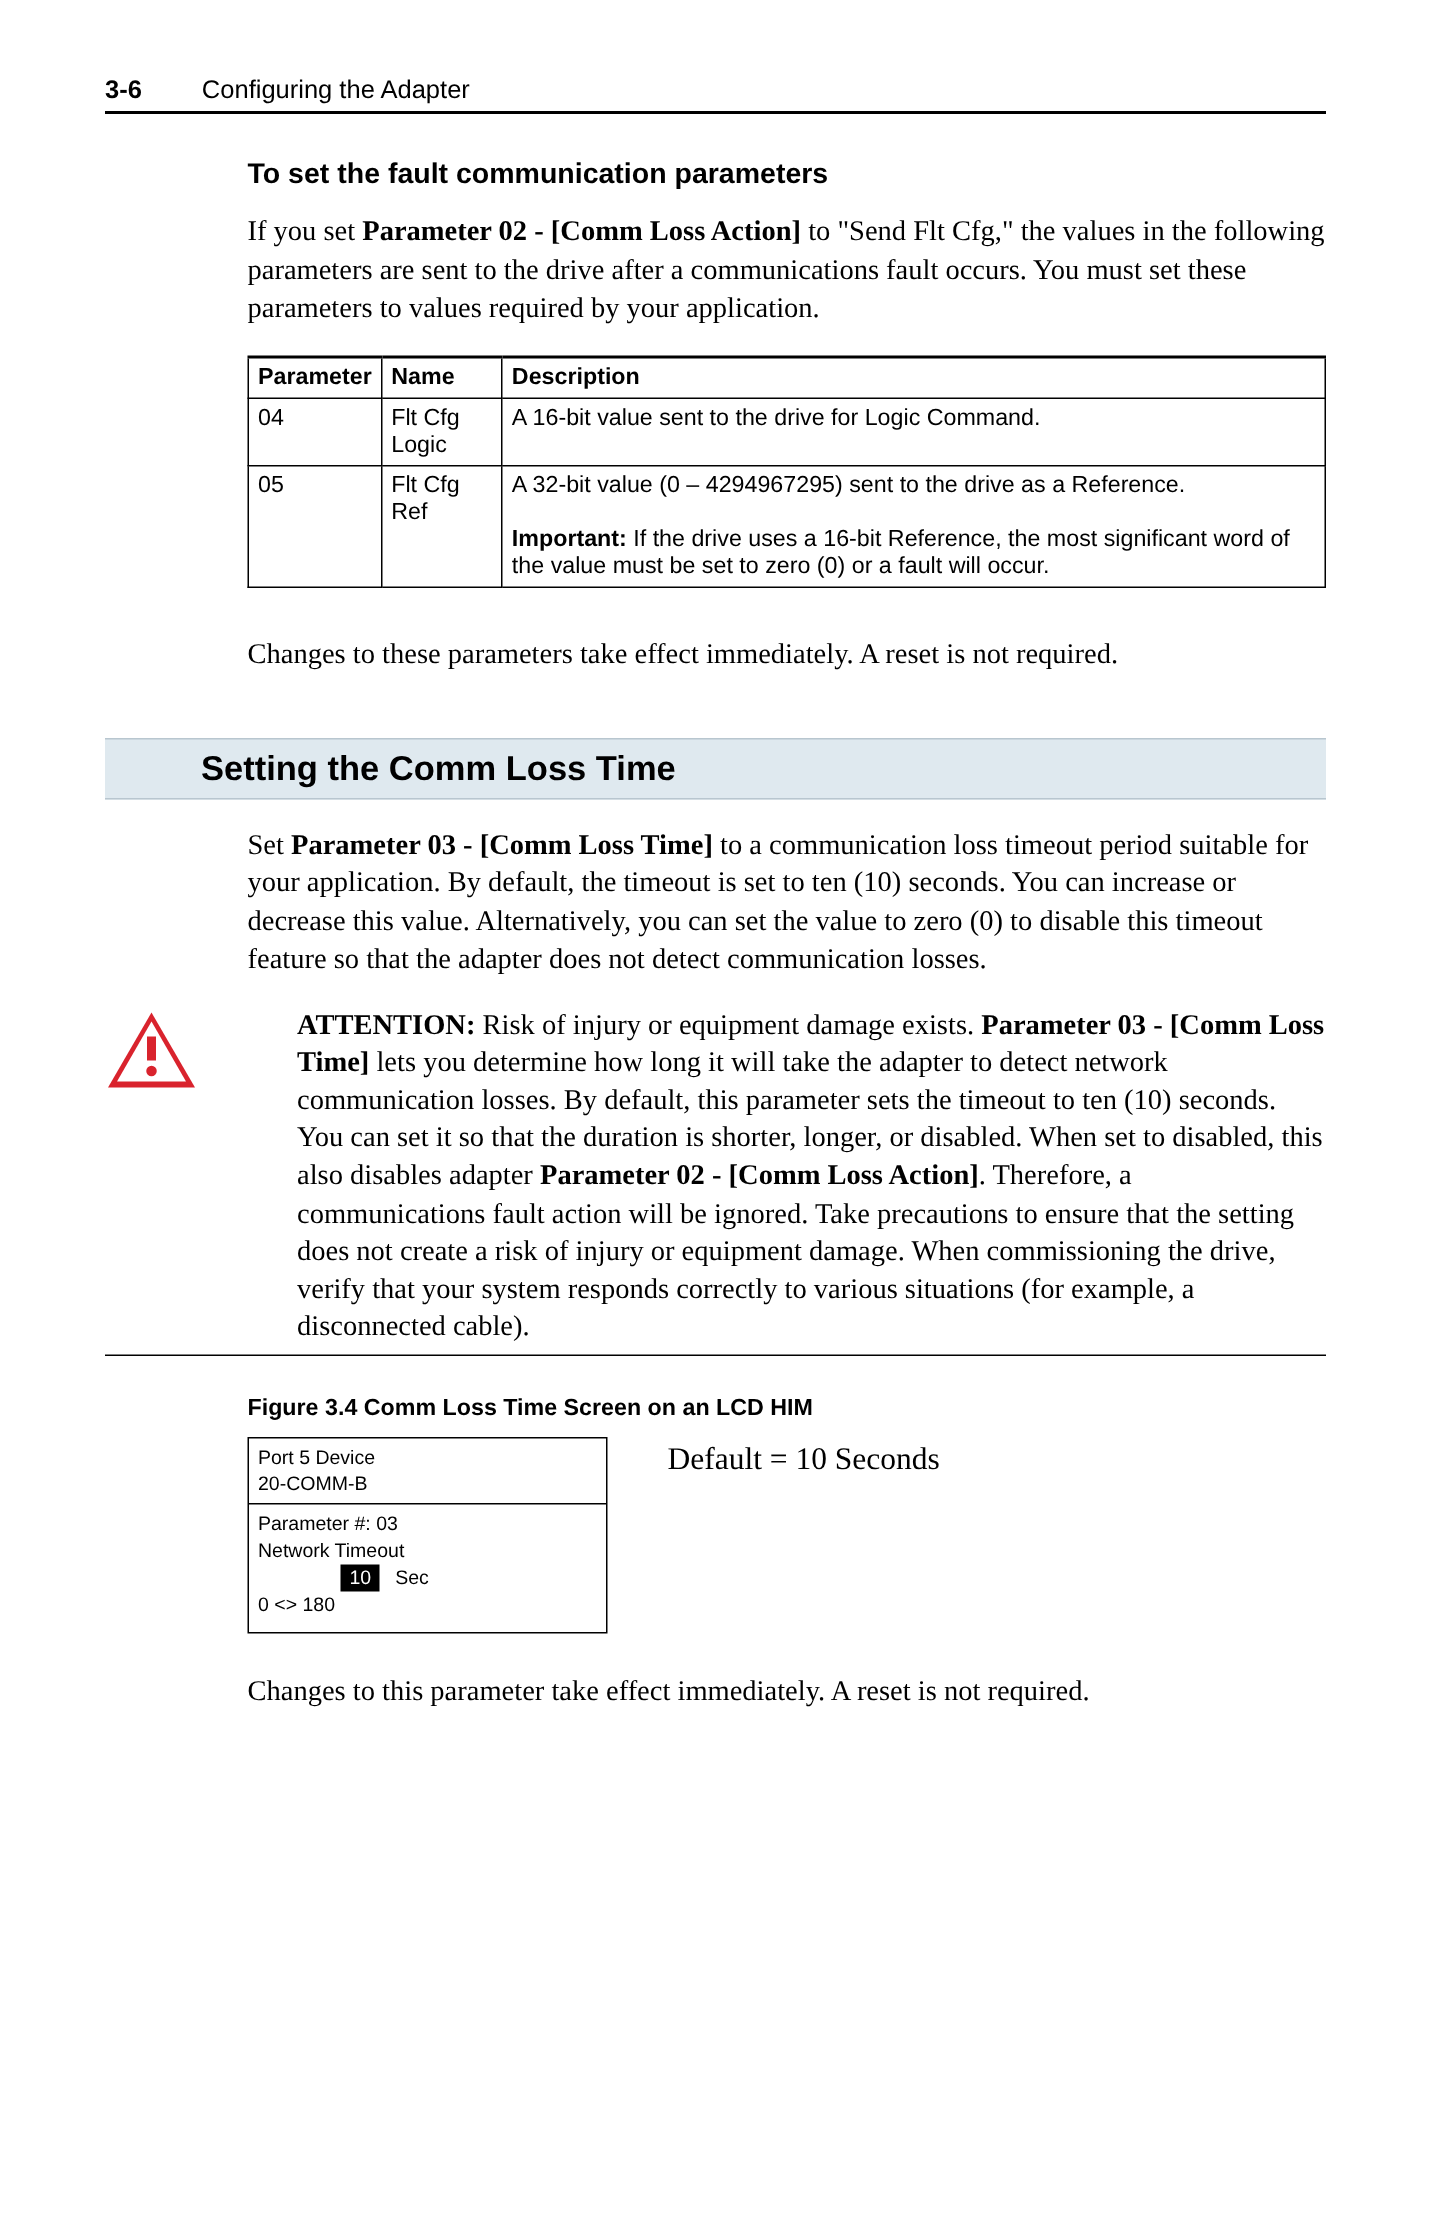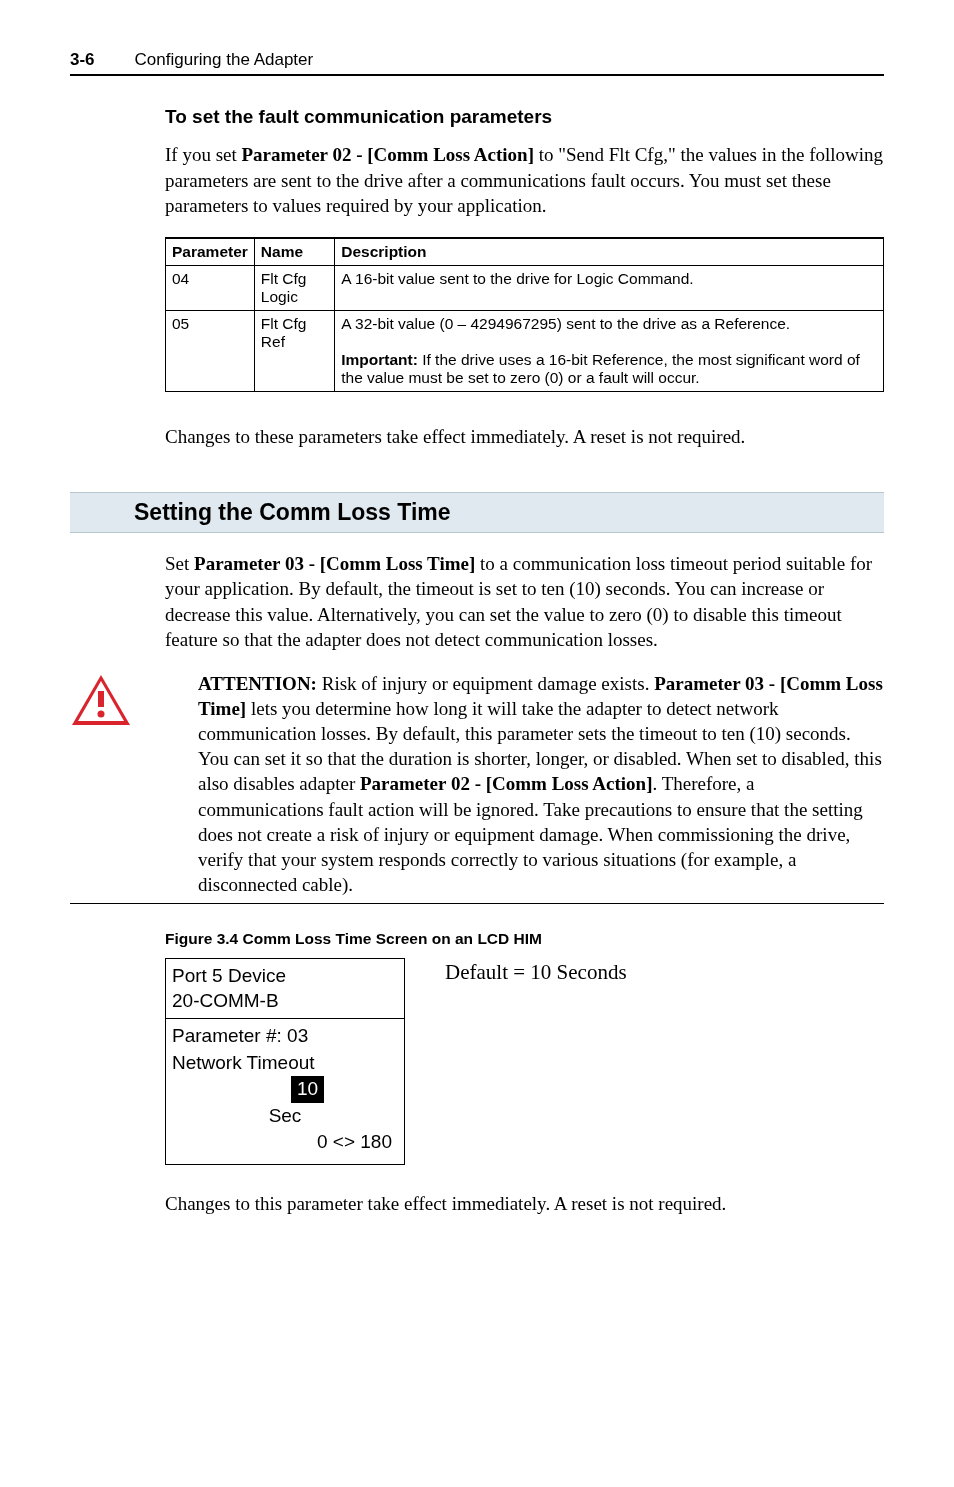--- a/index.html
+++ b/index.html
@@ -102,47 +102,46 @@
   .lcd-block {
     display: flex;
     align-items: flex-start;
     gap: 40px;
     margin-bottom: 26px;
   }
   .lcd {
     border: 1px solid #000;
     width: 240px;
     font-family: Arial, Helvetica, sans-serif;
-    font-size: 19px;
+    font-size: 13px;
   }
   .lcd .lcd-top {
     border-bottom: 1px solid #000;
     padding: 4px 6px;
     line-height: 1.35;
   }
   .lcd .lcd-bottom {
     padding: 4px 6px 8px 6px;
     line-height: 1.4;
   }
   .lcd-value-row {
     display: flex;
     align-items: center;
-    flex-direction: column;
   }
   .lcd-value-box {
     display: inline-block;
     background: #000;
     color: #fff;
     padding: 0 6px;
     margin-left: 55px;
     margin-right: 10px;
     font-weight: normal;
   }
   .lcd-range {
-    text-align: right;
+    text-align: left;
     padding-right: 6px;
   }
   .lcd-side {
     font-family: Liberation Serif, serif;
     font-size: 21px;
     padding-top: 2px;
   }
 </style>
 </head>
 <body>

